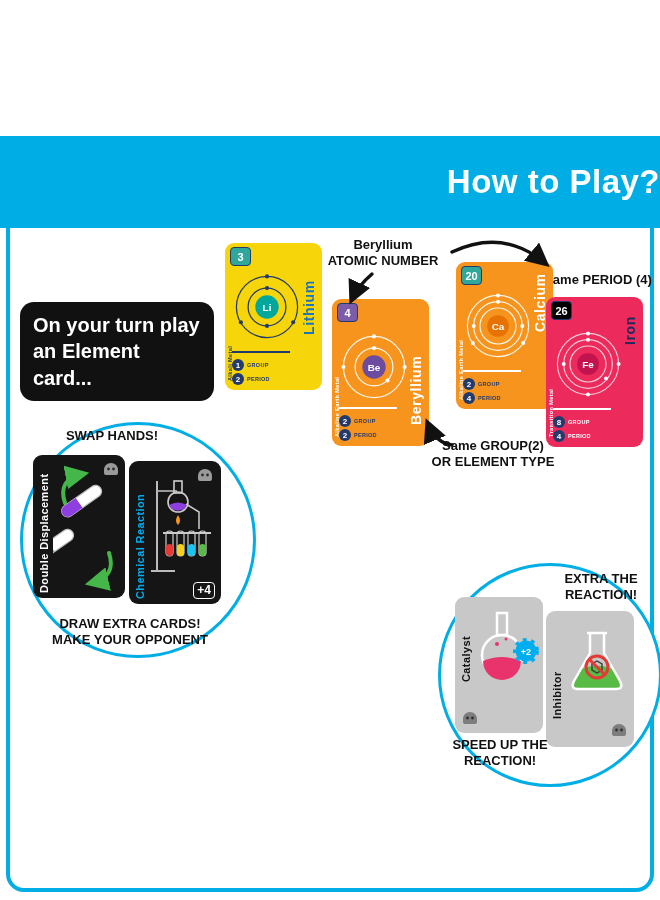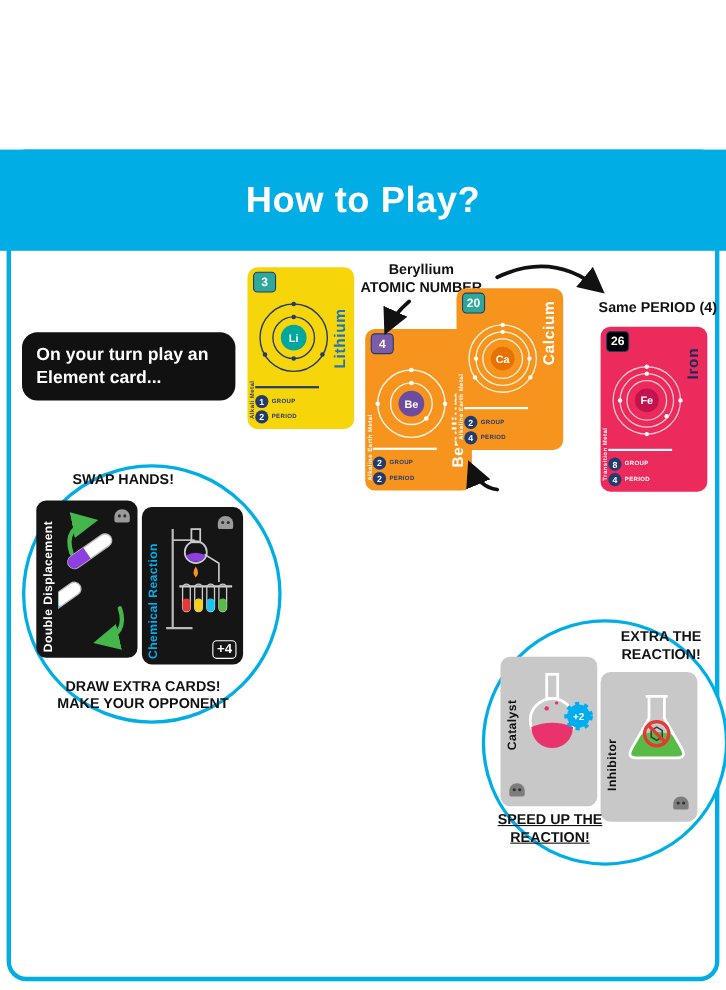--- a/index.html
+++ b/index.html
@@ -1,43 +1,43 @@
 <!DOCTYPE html>
 <html><head>
 <meta charset="utf-8">
 <style>
   html,body{margin:0;padding:0;background:#fff;}
   .page{position:relative;width:660px;height:900px;background:#fff;overflow:hidden;
         font-family:"Liberation Sans",sans-serif;font-weight:bold;}
   .frame{position:absolute;left:6px;top:136px;width:648px;height:756px;border:4px solid #00AEE5;
          border-radius:18px;box-sizing:border-box;background:#fff;}
   .header{position:absolute;left:0;top:136px;width:660px;height:92px;background:#00AEE5;
-          display:flex;align-items:center;justify-content:center;z-index:5;}
+          display:flex;align-items:center;justify-content:flex-end;z-index:5;}
   .title{color:#fff;font-size:33px;letter-spacing:0.5px;}
   .big-circle{position:absolute;border:3.5px solid #00AEE5;border-radius:50%;background:#fff;
               box-sizing:border-box;z-index:1;}
   #circle-action{left:20px;top:422px;width:236px;height:236px;}
   #circle-counter{left:438px;top:563px;width:224px;height:224px;}
   .callout{position:absolute;background:#111111;color:#fff;border-radius:14px;padding:10px 13px;
            font-size:15.5px;line-height:1.32;z-index:3;}
-  #callout-turn{left:20px;top:302px;width:168px;font-size:16px;}
+  #callout-turn{left:20px;top:302px;width:168px;font-size:20px;}
   #callout-action{left:247px;top:514px;width:166px;}
   #callout-counter{left:146px;top:685px;width:250px;padding:13px 14px;}
   .note{position:absolute;color:#111;font-size:13px;text-align:center;line-height:1.25;z-index:2;}
   #note-adjacent{left:318px;top:237px;width:130px;}
   #note-period{left:538px;top:272px;width:120px;text-align:center;}
   #note-group{left:418px;top:438px;width:150px;}
   #note-swap{left:42px;top:428px;width:140px;}
   #note-opponent{left:22px;top:616px;width:216px;}
   #note-stop{left:551px;top:571px;width:100px;}
-  #note-speed{left:445px;top:737px;width:110px;text-decoration:underline;}
+  #note-speed{left:445px;top:737px;width:110px;}
   .elem-card{position:absolute;width:97px;height:147px;border-radius:9px;z-index:2;}
   #card-li{left:225px;top:243px;background:#F6D50A;}
   #card-be{left:332px;top:299px;background:#F7941E;}
-  #card-ca{left:415px;top:262px;background:#F7941E;}
+  #card-ca{left:456px;top:262px;background:#F7941E;}
   #card-fe{left:546px;top:297px;background:#EC2A5C;height:150px;}
   .badge{position:absolute;top:4px;left:5px;min-width:21px;height:19px;border-radius:4px;
          border:1.5px solid #233A6C;color:#fff;font-size:11px;display:flex;align-items:center;
          justify-content:center;box-sizing:border-box;padding:0 2px;}
   .vtext{position:absolute;transform:rotate(-90deg);transform-origin:left top;white-space:nowrap;line-height:1;}
   .elem-name{font-size:14px;letter-spacing:0.6px;}
   .cat{font-size:5.5px;letter-spacing:0.4px;}
   .atom{position:absolute;left:6px;}
   .sym{fill:#fff;font-size:11px;font-weight:bold;text-anchor:middle;font-family:"Liberation Sans",sans-serif;}
   .sep{position:absolute;left:7px;bottom:37px;width:58px;height:1.6px;}
@@ -81,20 +81,24 @@
 
   <div class="header">
     <div class="title">How to Play?</div>
   </div>
 
   <div class="note" id="note-adjacent">
     <div>Beryllium</div>
     <div>ATOMIC NUMBER</div>
   </div>
   <div class="note" id="note-period">Same PERIOD (4)</div>
+  <div class="note" id="note-group">
+    <div>Same GROUP(2)</div>
+    <div>OR ELEMENT TYPE</div>
+  </div>
 
   <div class="callout" id="callout-turn">On your turn play an Element card...</div>
 
   <div class="elem-card" id="card-li">
     <div class="badge" style="background:#2FA89B">3</div>
     <div class="vtext elem-name" style="left:77px;top:92px;color:#1C75BC">Lithium</div>
     <div class="vtext cat" style="left:3px;top:138px;color:#233A6C">Alkali Metal</div>
     <svg class="atom" style="top:28px" width="72" height="72" viewBox="0 0 80 80">
       <circle cx="40" cy="40" r="34" fill="none" stroke="#233A6C" stroke-width="1.4"></circle>
       <circle cx="40" cy="40" r="21" fill="none" stroke="#233A6C" stroke-width="1.4"></circle>

